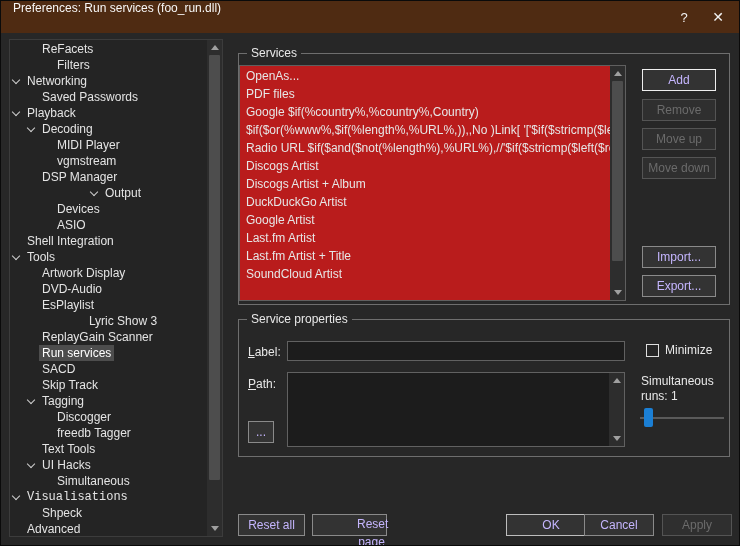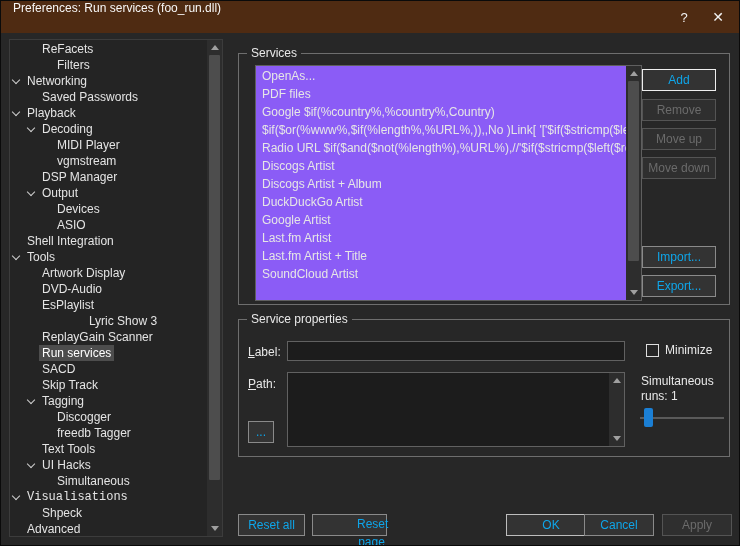--- a/index.html
+++ b/index.html
@@ -27,25 +27,25 @@
   .sb-btn.up{top:0;}  .sb-btn.down{bottom:0;}
   .tri-up{width:0;height:0;border-left:4px solid transparent;border-right:4px solid transparent;border-bottom:5px solid #9f9f9f;}
   .tri-down{width:0;height:0;border-left:4px solid transparent;border-right:4px solid transparent;border-top:5px solid #9f9f9f;}
   .sb-thumb{position:absolute;left:2px;width:11px;background:#4d4d4d;border-radius:1px;}
   
   .group{position:absolute;border:1px solid #6e6e6e;}
   .group-label{position:absolute;top:-8px;left:8px;background:#272727;padding:0 4px;color:#e8e8e8;}
   .services-group{left:237px;top:52px;width:492px;height:252px;}
   .props-group{left:237px;top:318px;width:492px;height:138px;}
   
-  .listbox{position:absolute;left:16px;top:11px;width:387px;height:236px;background:#8b5cf6;border:1px solid #5f5f5f;}
+  .listbox{position:absolute;left:0;top:11px;width:387px;height:236px;background:#b91c1c;border:1px solid #5f5f5f;}
   .list-items{position:absolute;left:0;top:1px;right:15px;bottom:1px;overflow:hidden;}
   .list-row{height:18px;line-height:18px;padding-left:6px;white-space:nowrap;overflow:hidden;color:#e6e6e6;}
   
-  .btn{position:absolute;background:#333;border:1px solid #8a8a8a;color:#0ea5e9;height:22px;line-height:18px;
+  .btn{position:absolute;background:#333;border:1px solid #8a8a8a;color:#c4b5fd;height:22px;line-height:18px;
        font-family:inherit;font-size:12px;text-align:center;padding:0;cursor:default;}
   .btn.default{border-color:#eee;}
   .btn.ok-default{border-color:#bdbdbd;}
   .btn.disabled,.btn:disabled{color:#6b6b6b;border-color:#545454;background:#2f2f2f;}
   .side-btn{left:403px;width:74px;}
   #btn-add{top:15px;} #btn-remove{top:45px;} #btn-moveup{top:74px;} #btn-movedown{top:103px;}
   #btn-import{top:192px;} #btn-export{top:221px;}
   
   .field-label{position:absolute;color:#e8e8e8;}
   #label-field-label{left:9px;top:25px;}
@@ -87,21 +87,21 @@
     <div class="tree" id="tree">
         <div class="tree-row" style="padding-left: 29px;"><span class="tree-label">ReFacets</span></div>
         <div class="tree-row" style="padding-left: 44px;"><span class="tree-label">Filters</span></div>
         <div class="tree-row" style="padding-left: 14px;"><span class="tree-arrow"></span><span class="tree-label">Networking</span></div>
         <div class="tree-row" style="padding-left: 29px;"><span class="tree-label">Saved Passwords</span></div>
         <div class="tree-row" style="padding-left: 14px;"><span class="tree-arrow"></span><span class="tree-label">Playback</span></div>
         <div class="tree-row" style="padding-left: 29px;"><span class="tree-arrow"></span><span class="tree-label">Decoding</span></div>
         <div class="tree-row" style="padding-left: 44px;"><span class="tree-label">MIDI Player</span></div>
         <div class="tree-row" style="padding-left: 44px;"><span class="tree-label">vgmstream</span></div>
         <div class="tree-row" style="padding-left: 29px;"><span class="tree-label">DSP Manager</span></div>
-        <div class="tree-row" style="padding-left: 29px;"><span class="tree-arrow"></span><span class="tree-label">Output</span></div>
+        <div class="tree-row" style="padding-left: 29px; text-align: center;"><span class="tree-arrow"></span><span class="tree-label">Output</span></div>
         <div class="tree-row" style="padding-left: 44px;"><span class="tree-label">Devices</span></div>
         <div class="tree-row" style="padding-left: 44px;"><span class="tree-label">ASIO</span></div>
         <div class="tree-row" style="padding-left: 14px;"><span class="tree-label">Shell Integration</span></div>
         <div class="tree-row" style="padding-left: 14px;"><span class="tree-arrow"></span><span class="tree-label">Tools</span></div>
         <div class="tree-row" style="padding-left: 29px;"><span class="tree-label">Artwork Display</span></div>
         <div class="tree-row" style="padding-left: 29px;"><span class="tree-label">DVD-Audio</span></div>
         <div class="tree-row" style="padding-left: 29px;"><span class="tree-label">EsPlaylist</span></div>
         <div class="tree-row" style="padding-left: 29px; text-align: center;"><span class="tree-label">Lyric Show 3</span></div>
         <div class="tree-row" style="padding-left: 29px;"><span class="tree-label">ReplayGain Scanner</span></div>
         <div class="tree-row" style="padding-left: 29px;"><span class="tree-label selected">Run services</span></div>

